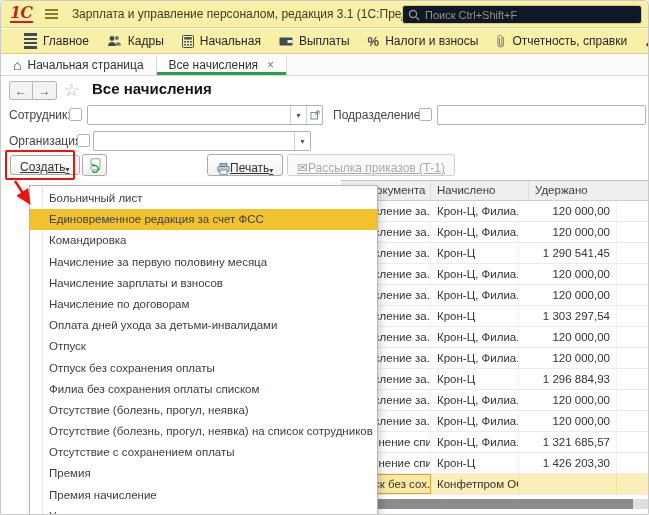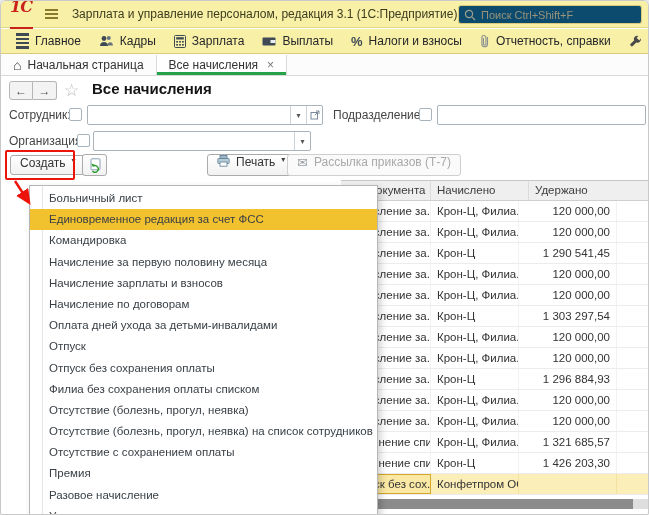--- a/index.html
+++ b/index.html
@@ -6,31 +6,31 @@
   html,body{background:#e9e9e9;}
   body{font-family:"Liberation Sans","DejaVu Sans",sans-serif;font-size:12px;color:#333;}
   .screen{position:relative;width:649px;height:515px;background:#fff;border:1px solid #c9c9c9;
     border-radius:6px 6px 2px 2px;overflow:hidden;}
 
   
   .titlebar{position:absolute;left:0;top:0;width:100%;height:27px;background:#f7f0a6;
     border-bottom:1px solid #e3d784;display:flex;align-items:center;padding:0 9px;}
   .logo{color:#c9211c;font-weight:bold;font-style:italic;font-size:16px;
     font-family:"DejaVu Serif","Liberation Serif",serif;letter-spacing:-1px;line-height:15px;
-    border-bottom:2px solid #c9211c;margin-right:12px;padding:0 1px 13px 0;}
+    border-bottom:2px solid #c9211c;margin-right:12px;padding:0 1px 1px 0;}
   .hamb{display:inline-flex;flex-direction:column;gap:2px;margin-right:14px;}
   .hamb i{display:block;width:13px;height:2px;background:#8a7b2a;}
   .wtitle{font-size:12px;color:#3d3c20;}
-  .searchbox{position:absolute;right:6px;top:4px;width:184px;height:19px;background:#0c4a6e;
+  .searchbox{position:absolute;right:6px;top:4px;width:240px;height:19px;background:#0f172a;
     border:1px solid #d9cb79;border-radius:3px;display:flex;align-items:center;padding:0 5px;gap:5px;}
   .searchbox .ph{color:#98937a;font-size:11px;white-space:nowrap;}
 
   
   .menubar{position:absolute;left:0;top:28px;width:100%;height:25px;background:#f7f0a6;
-    border-bottom:1px solid #d8cc80;display:flex;align-items:center;padding:0 6px;}
+    border-bottom:1px solid #d8cc80;display:flex;align-items:center;padding:0 14px;}
   .mitem{display:flex;align-items:center;gap:6px;padding:0 9px;height:100%;color:#26262a;white-space:nowrap;}
   .mitem .ic{display:inline-flex;align-items:center;}
   .hamb2{display:inline-flex;flex-direction:column;gap:2px;}
   .hamb2 i{display:block;width:13px;height:2.4px;background:#3f4a55;}
   .pct{font-weight:bold;font-size:13px;color:#3f4a55;}
 
   
   .tabbar{position:absolute;left:0;top:54px;width:100%;height:21px;background:#fcfcfc;
     border-bottom:1px solid #d9d9d9;display:flex;}
   .tab{display:flex;align-items:center;gap:6px;padding:0 12px;color:#333;position:relative;white-space:nowrap;}
@@ -51,22 +51,22 @@
   
   .flabel{position:absolute;color:#444;line-height:20px;white-space:nowrap;}
   .cb{position:absolute;width:13px;height:13px;border:1px solid #a8b4bd;border-radius:2px;background:#fff;}
   .combo{position:absolute;height:20px;border:1px solid #aab3ba;border-radius:2px;background:#fff;display:flex;}
   .combo .fill{flex:1;}
   .combo .seg{width:16px;border-left:1px solid #ccd3d8;display:flex;align-items:center;
     justify-content:center;color:#555;font-size:8px;}
 
   
   .btn{position:absolute;height:22px;border:1px solid #ababab;border-radius:3px;
-    background:linear-gradient(#ffffff,#f1f1f1);display:flex;align-items:flex-start;gap:6px;
-    padding:0 9px;font-size:12px;color:#333;white-space:nowrap;}
+    background:linear-gradient(#ffffff,#f1f1f1);display:flex;align-items:flex-end;gap:0;
+    padding:0 9px;font-size:12px;color:#333;white-space:nowrap;text-decoration:underline;}
   .btn .caret{font-size:8px;color:#444;}
   .btn.disabled{color:#a9a9a9;border-color:#cfcfcf;background:#fafafa;}
   .anno-rect{position:absolute;left:4px;top:149px;width:70px;height:30px;border:2px solid #ec130b;
     border-radius:2px;z-index:9;pointer-events:none;}
   .anno-svg{position:absolute;left:0;top:0;z-index:9;pointer-events:none;}
 
   
   .table{position:absolute;left:340px;top:179px;width:309px;height:316px;}
   .thead{display:flex;height:21px;background:#efefef;border-top:1px solid #c6c6c6;
     border-bottom:1px solid #cfcfcf;color:#3c3c3c;font-size:11.5px;}
@@ -144,21 +144,21 @@
             <g fill="#3f4a55">
               <rect x="2.2" y="6" width="1.8" height="1.6"></rect>
               <rect x="5.1" y="6" width="1.8" height="1.6"></rect>
               <rect x="8" y="6" width="1.8" height="1.6"></rect>
               <rect x="2.2" y="9" width="1.8" height="1.6"></rect>
               <rect x="5.1" y="9" width="1.8" height="1.6"></rect>
               <rect x="8" y="9" width="1.8" height="1.6"></rect>
             </g>
           </svg>
       </span>
-      <span>Зарплата</span>
+      <span>Начальная</span>
     </div>
     <div class="mitem">
       <span class="ic">
         <svg width="14" height="11" viewBox="0 0 14 11">
             <rect x="0.5" y="1.5" width="13" height="8" rx="1" fill="#3f4a55"></rect>
             <rect x="8.5" y="4" width="5" height="3" fill="#e9edf0"></rect>
           </svg>
       </span>
       <span>Выплаты</span>
     </div>
@@ -245,21 +245,21 @@
           <rect x="3" y="0.5" width="7" height="3" fill="#9fb6c8" stroke="#5c7d96" stroke-width="0.8"></rect>
           <rect x="0.8" y="3.5" width="11.4" height="5" rx="0.8" fill="#b9cdd9" stroke="#5c7d96" stroke-width="0.8"></rect>
           <rect x="3" y="7" width="7" height="4.2" fill="#fff" stroke="#5c7d96" stroke-width="0.8"></rect>
         </svg>
     </span>
     <span>Печать</span>
     <span class="caret">▾</span>
   </div>
   <div class="btn disabled" style="left:286px;top:153px;">
     <span style="color:#9aa2a8;font-size:13px;">✉</span>
-    <span>Рассылка приказов (Т-7)</span>
+    <span>Рассылка приказов (Т-1)</span>
   </div>
 
   <div class="table">
     <div class="thead">
       <div class="th c1">Тип документа</div>
       <div class="th c3">Начислено</div>
       <div class="th c4">Удержано</div>
     </div>
     <div>
 
@@ -418,21 +418,21 @@
 
       <div class="pitem">
         <span>Отсутствие с сохранением оплаты</span>
       </div>
 
       <div class="pitem">
         <span>Премия</span>
       </div>
 
       <div class="pitem">
-        <span>Разовое начисление</span>
+        <span>Премия начисление</span>
       </div>
 
       <div class="pitem">
         <span>Увольнение</span>
       </div>
     </div>
 
   <div class="anno-rect"></div>
   <svg class="anno-svg" width="649" height="515">
     <defs>

